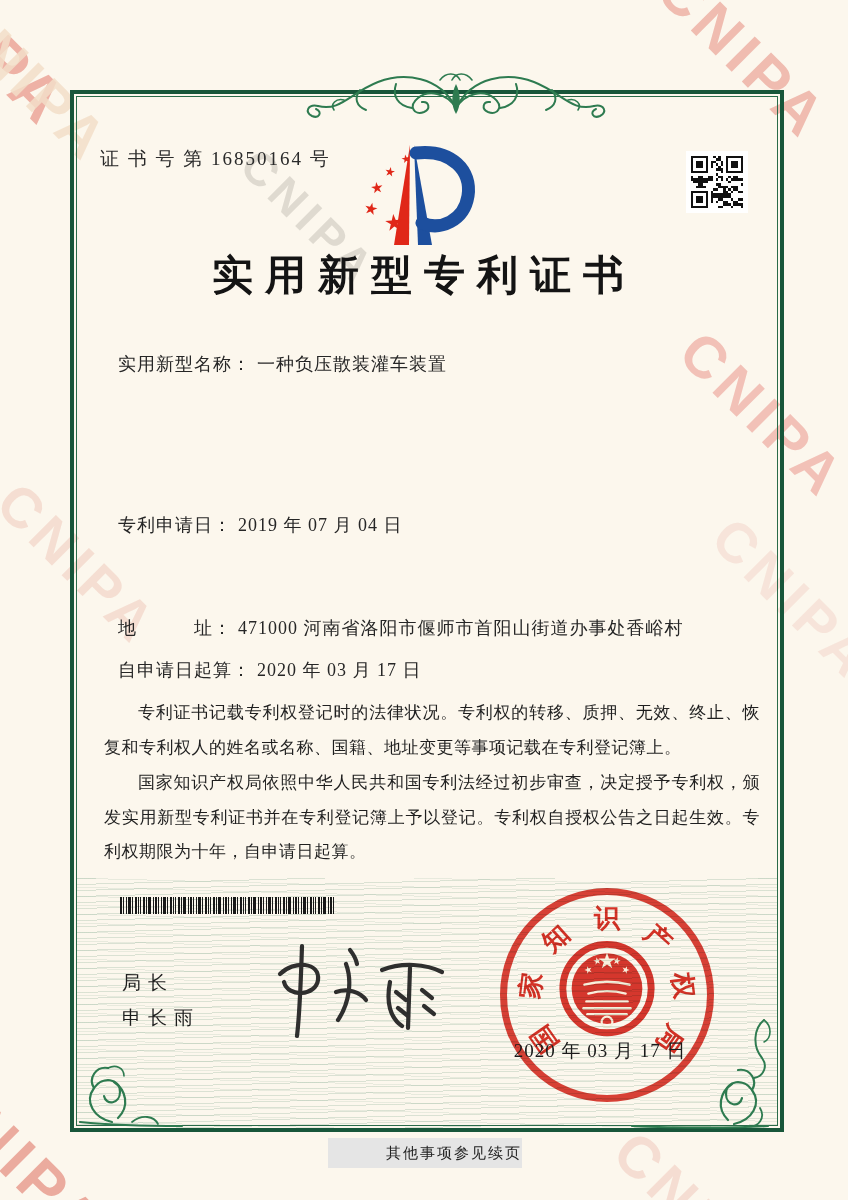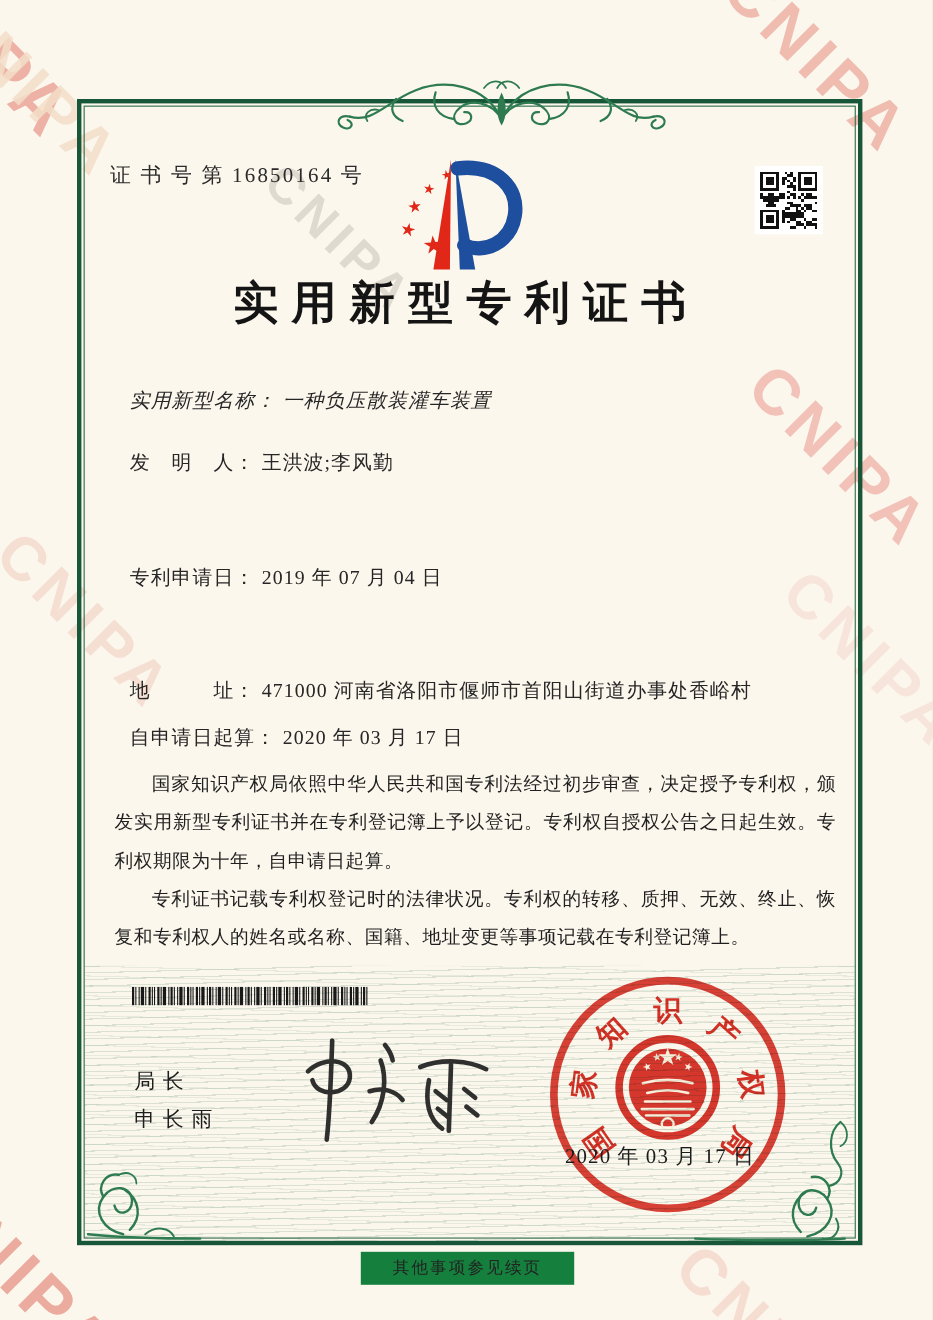--- a/index.html
+++ b/index.html
@@ -43,21 +43,21 @@
   
   .cert-no{position:absolute; left:100px; top:146px; font-size:19px; letter-spacing:2px; color:#2a2a2a; z-index:5;}
   .logo{position:absolute; left:352px; top:140px; width:130px; height:112px; z-index:5;}
   .qr{position:absolute; left:686px; top:151px; width:62px; height:62px; background:#fff; z-index:5;}
   .title{
     position:absolute; left:0; right:0; top:248px; text-align:center;
     font-size:41px; font-weight:bold; letter-spacing:12px; color:#141414; z-index:5;
   }
   
   .field{position:absolute; left:118px; width:640px; font-size:18px; letter-spacing:1px; color:#262626; z-index:5; white-space:nowrap;}
-  .f0{top:352px;font-style:italic;} .f1{top:408px;} .f2{top:462px;} .f3{top:513px;}
+  .f0{top:352px;} .f1{top:408px;} .f2{top:462px;} .f3{top:513px;}
   .f4{top:564px;} .f5{top:616px;} .f6{top:658px;}
   .flabel{margin-right:6px;}
   .pair2{position:absolute; left:337px; top:0;}
   
   .paras{position:absolute; left:104px; top:696px; width:656px; font-size:17px;
     line-height:2.05; text-align:justify; letter-spacing:.5px; color:#1f1f1f; z-index:5;}
   .paras p{margin:0; text-indent:2em;}
   
   .barcode{position:absolute; left:120px; top:897px; width:224px; height:17px; display:flex; align-items:stretch; z-index:6; overflow:hidden;}
   .barcode i{display:block; background:#181818; height:100%; flex:none;}
@@ -80,21 +80,21 @@
   .sc4{--a:42deg;} .sc5{--a:83deg;} .sc6{--a:125deg;}
   .emblem{position:absolute; left:50%; top:50%; width:100px; height:108px; transform:translate(-50%,-55%);}
   .seal-date{
     position:absolute; left:494px; top:1038px; width:212px; text-align:center;
     font-size:19px; letter-spacing:1px; color:#1b1b1b; z-index:8;
   }
   .page-no{position:absolute; left:242px; top:1097px; width:320px; text-align:center;
     font-size:15px; letter-spacing:2px; color:#2c2c2c; z-index:6;}
   .footer-note{
     position:absolute; left:328px; top:1138px; width:194px; height:30px; line-height:30px;
-    background:#15803d; text-align:center; font-size:15px; letter-spacing:2px; color:#222; z-index:6;
+    background:#e5e5e5; text-align:right; font-size:15px; letter-spacing:2px; color:#222; z-index:6;
   }
 </style>
 </head>
 <body>
 
 <div class="page">
 
   <div class="wm wm-a">CNIPA</div>
   <div class="wm wm-b">CNIPA</div>
   <div class="wm wm-c">CNIPA</div>
@@ -296,36 +296,33 @@
       <rect x="22" y="19" width="1" height="1" fill="#111"></rect>
       <rect x="22" y="21" width="1" height="1" fill="#111"></rect>
       <rect x="22" y="22" width="1" height="1" fill="#111"></rect>
     </svg>
 
   <div class="title">实用新型专利证书</div>
 
   <div class="field f0">
     <span class="flabel">实用新型名称：</span><span>一种负压散装灌车装置</span>
   </div>
-  <div class="field f1">
-    <span class="flabel">发　明　人：</span><span>王洪波;李风勤</span>
-  </div>
   <div class="field f3">
     <span class="flabel">专利申请日：</span><span>2019 年 07 月 04 日</span>
   </div>
   <div class="field f5">
     <span class="flabel">地　　　址：</span><span>471000 河南省洛阳市偃师市首阳山街道办事处香峪村</span>
   </div>
   <div class="field f6">
     <span class="flabel">自申请日起算：</span><span>2020 年 03 月 17 日</span>
   </div>
 
   <div class="paras">
+    <p>专利证书记载专利权登记时的法律状况。专利权的转移、质押、无效、终止、恢复和专利权人的姓名或名称、国籍、地址变更等事项记载在专利登记簿上。</p>
     <p>国家知识产权局依照中华人民共和国专利法经过初步审查，决定授予专利权，颁发实用新型专利证书并在专利登记簿上予以登记。专利权自授权公告之日起生效。专利权期限为十年，自申请日起算。</p>
-    <p>专利证书记载专利权登记时的法律状况。专利权的转移、质押、无效、终止、恢复和专利权人的姓名或名称、国籍、地址变更等事项记载在专利登记簿上。</p>
   </div>
 
   <div class="barcode">
       <i style="width:2px;margin-right:1px"></i>
       <i style="width:1px;margin-right:2px"></i>
       <i style="width:1px;margin-right:1px"></i>
       <i style="width:3px;margin-right:1px"></i>
       <i style="width:1px;margin-right:2px"></i>
       <i style="width:2px;margin-right:1px"></i>
       <i style="width:1px;margin-right:1px"></i>

